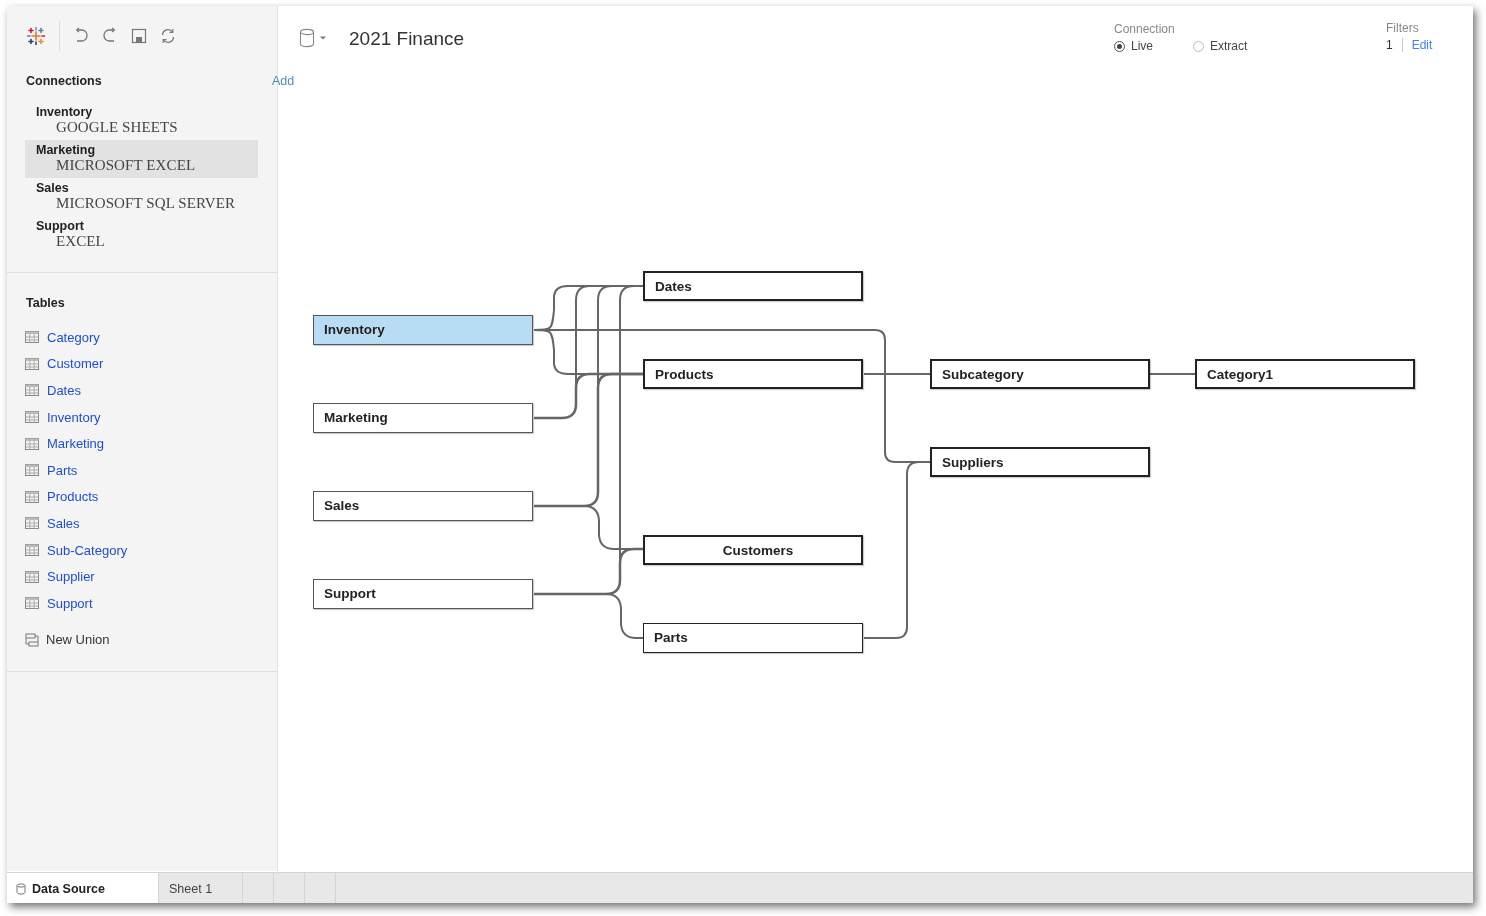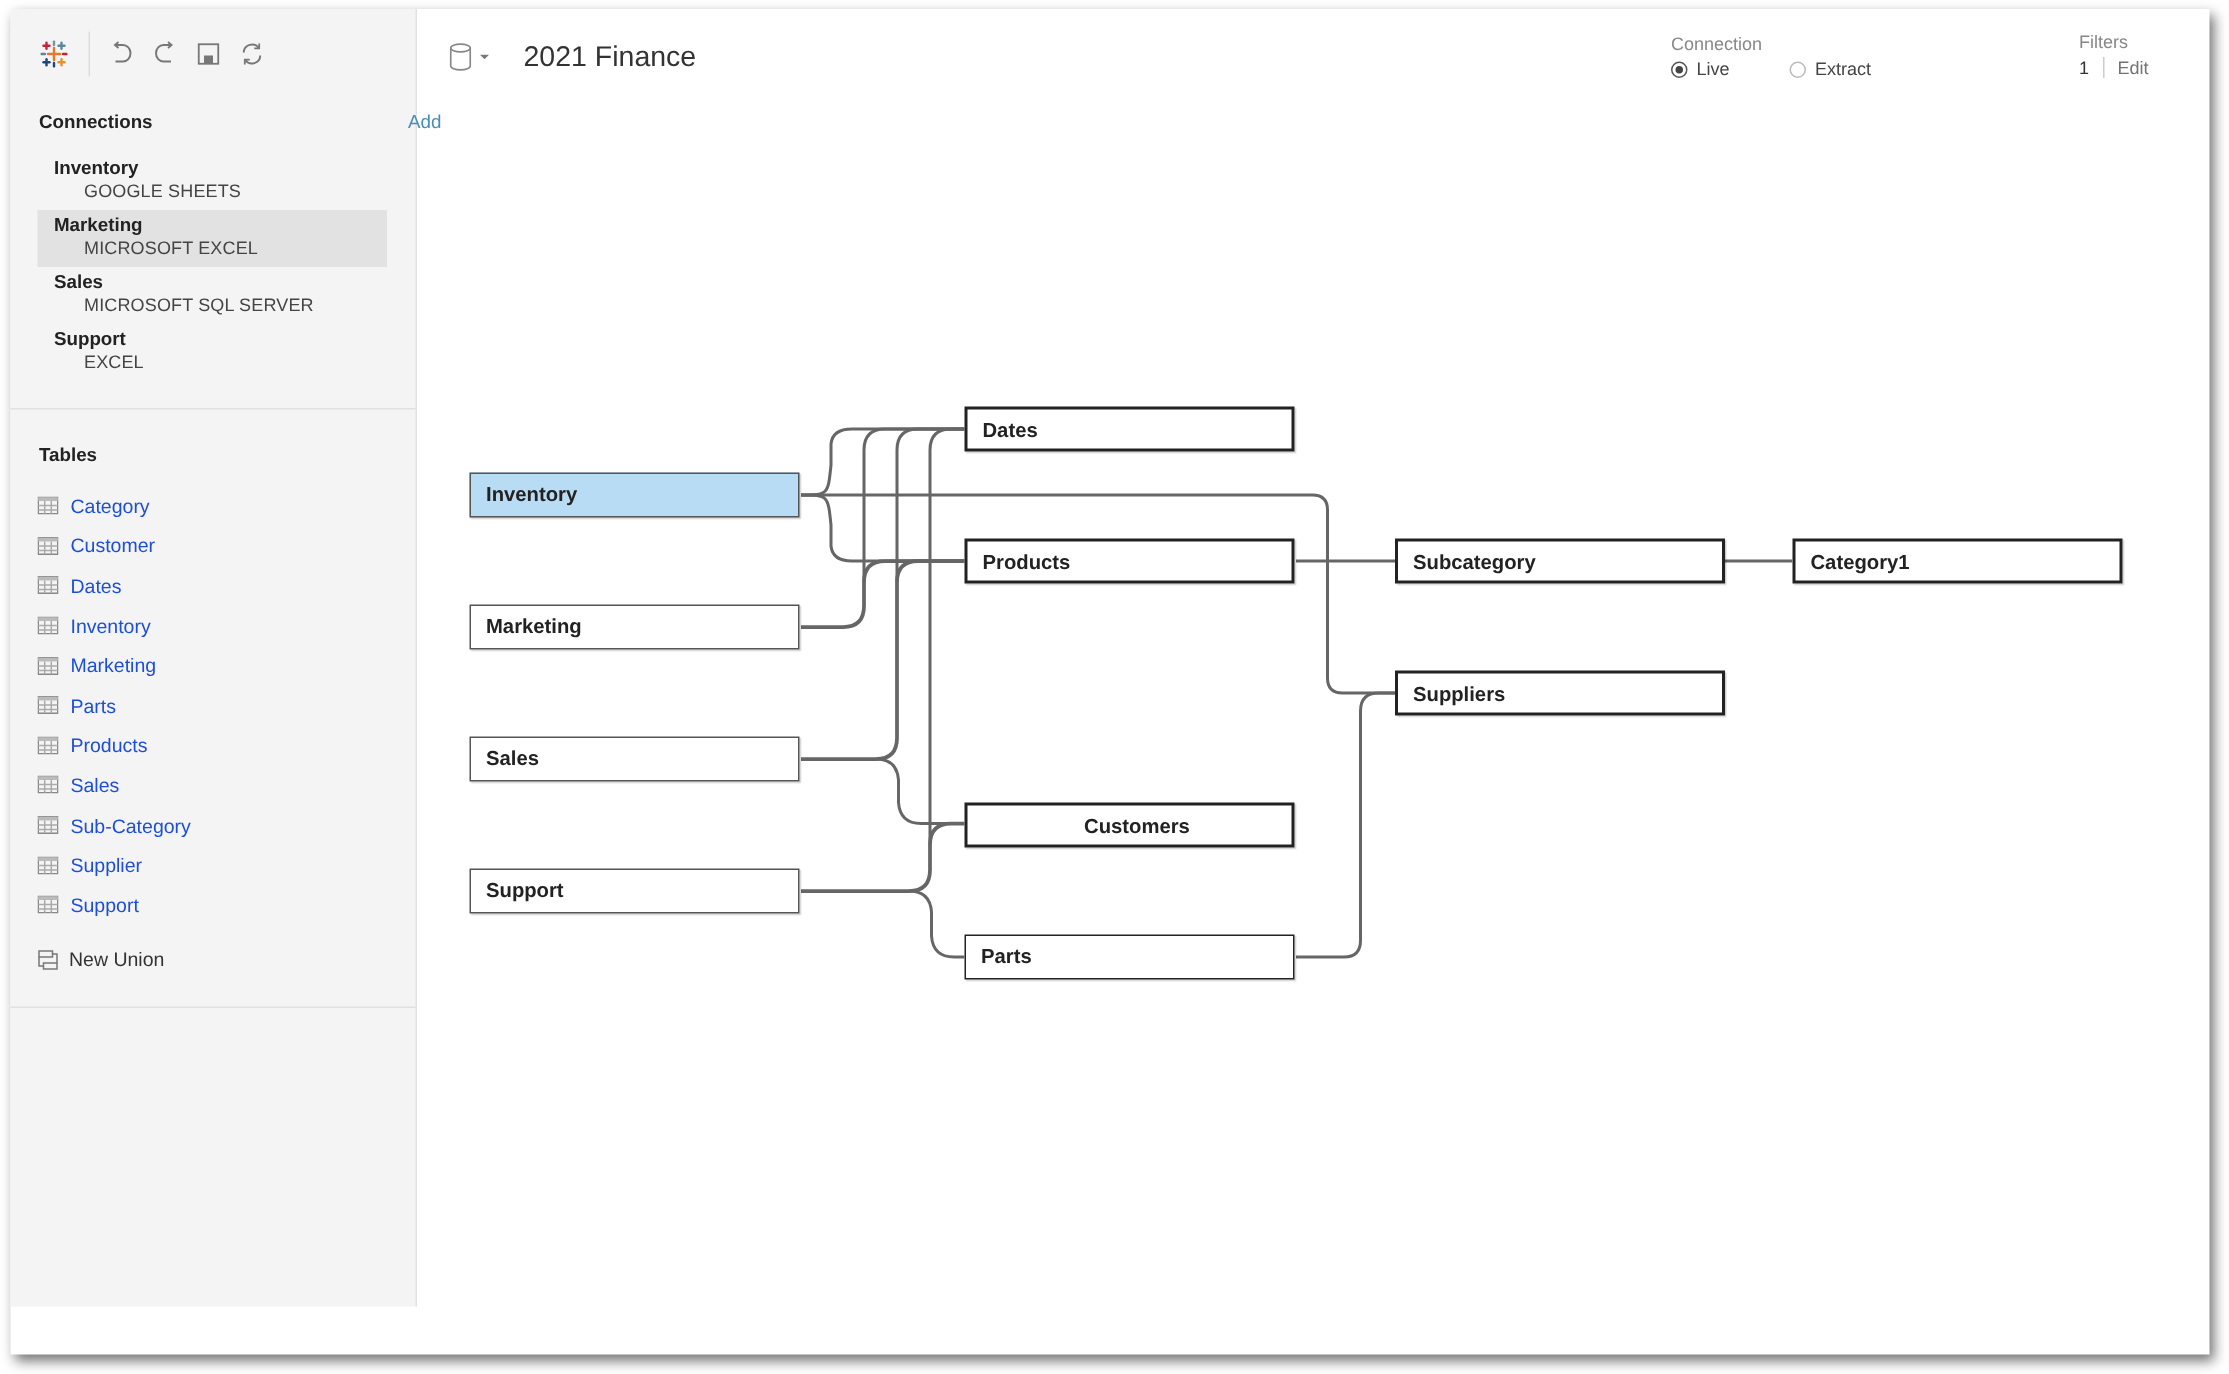--- a/index.html
+++ b/index.html
@@ -8,39 +8,39 @@
   .sidebar { position:absolute; left:0; top:0; width:270px; height:865px; background:#f4f4f4; border-right:1px solid #e2e2e2; }
   .toolbar { position:absolute; left:18px; top:14px; height:32px; display:flex; align-items:center; }
   .tb-icon { width:22px; height:22px; display:flex; align-items:center; justify-content:center; margin-right:7px; }
   .tb-sep { width:1px; height:30px; background:#ddd; margin:0 10px 0 5px; }
   .sec-head { position:absolute; left:19px; font-size:12.5px; font-weight:bold; color:#222; }
   .add-link { position:absolute; left:227px; top:68px; font-size:12.5px; color:#4a8db7; cursor:pointer;margin-left:38px; }
   .conn-list { position:absolute; left:18px; top:96px; width:233px; }
   .conn-item { height:38px; padding-left:11px; box-sizing:border-box; padding-top:3px; }
   .conn-item.selected { background:#e2e2e2; }
   .conn-name { font-size:12.5px; font-weight:bold; color:#222; line-height:15px; }
-  .conn-type { font-size:12px; color:#444; padding-left:20px; line-height:14px; letter-spacing:0.1px; }
+  .conn-type { font-size:15px; color:#444; padding-left:20px; line-height:14px; letter-spacing:0.1px;font-family:Liberation Serif, serif; }
   .divider { position:absolute; left:0; width:270px; height:1px; background:#e0e0e0; }
   .table-list { position:absolute; left:18px; top:318px; }
   .table-item { height:26.6px; display:flex; align-items:center; font-size:13px; color:#1d4ed8; }
   .table-item svg { margin-right:8px; }
   .union-item { position:absolute; left:18px; top:626px; display:flex; align-items:center; font-size:13px; color:#333; }
   .union-item svg { margin-right:6px; }
   .header-ds { position:absolute; left:292px; top:22px; display:flex; align-items:center; }
   .ds-title { position:absolute; left:342px; top:22px; font-size:19px; color:#333; }
   .conn-opts { position:absolute; left:1107px; top:16px; font-size:12px; color:#888; }
   .radio-row { display:flex; margin-top:3px; color:#444; }
   .radio { width:11px; height:11px; border-radius:50%; border:1px solid #bbb; box-sizing:border-box; display:inline-block; margin-right:6px; position:relative; }
   .radio.on { border-color:#555; }
   .radio.on::after { content:""; position:absolute; left:2px; top:2px; width:5px; height:5px; border-radius:50%; background:#444; }
   .filters { position:absolute; left:1379px; top:15px; font-size:12px; color:#888; }
   .filters-row { display:flex; align-items:center; margin-top:3px; }
   .filters-row .count { color:#333; }
   .filters-row .sep { width:1px; height:14px; background:#ccc; margin:0 9px 0 9px; }
-  .filters-row .edit { color:#737373; cursor:pointer; }
+  .filters-row .edit { color:#3b82f6; cursor:pointer; }
   .canvas { position:absolute; left:271px; top:50px; width:1195px; height:815px; }
   .node { position:absolute; height:30px; width:220px; box-sizing:border-box; border:1.5px solid #222; background:#fff; font-size:13.5px; font-weight:bold; color:#222; padding-left:10px; line-height:28px; box-shadow:1px 1px 1px rgba(0,0,0,0.2); }
   .node.root { border:1px solid #555; }
   .node.root.selected { background:#b9dcf5; }
   .node.thick { border-width:2px; }
   .bottom-bar { position:absolute; left:0; top:866px; width:1466px; height:31px; background:#e8e8e8; border-top:1px solid #d4d4d4; display:flex; }
   .tab { height:31px; display:flex; align-items:center; box-sizing:border-box; border-right:1px solid #d4d4d4; font-size:12.5px; }
   .tab.active { background:#fff; font-weight:bold; color:#222; width:152px; padding-left:9px; }
   .tab.sheet { width:84px; padding-left:10px; color:#444; }
   .tab.blank { width:31px; }
@@ -327,13 +327,28 @@
         <div class="node thick" style="left: 365px; top: 215px;">Dates</div>
         <div class="node thick" style="left: 365px; top: 303px;">Products</div>
         <div class="node thick" style="left: 365px; top: 479px; text-align: center;">Customers</div>
         <div class="node" style="left: 365px; top: 567px;">Parts</div>
         <div class="node thick" style="left: 652px; top: 303px;">Subcategory</div>
         <div class="node thick" style="left: 652px; top: 391px;">Suppliers</div>
         <div class="node thick" style="left: 917px; top: 303px;">Category1</div>
       </div>
   </div>
 
+  <div class="bottom-bar">
+    <div class="tab active">
+      <svg width="10" height="12" viewBox="0 0 10 12" style="margin-right:6px;">
+          <ellipse cx="5" cy="2.5" rx="4" ry="1.6" fill="none" stroke="#777"></ellipse>
+          <path d="M1 2.5 V9.5 A4 1.6 0 0 0 9 9.5 V2.5" fill="none" stroke="#777"></path>
+        </svg>
+      <span>Data Source</span>
+    </div>
+    <div class="tab sheet">
+      <span>Sheet 1</span>
+    </div>
+    <div class="tab blank"></div>
+    <div class="tab blank"></div>
+    <div class="tab blank"></div>
+  </div>
 </div>
 
 </body></html>

